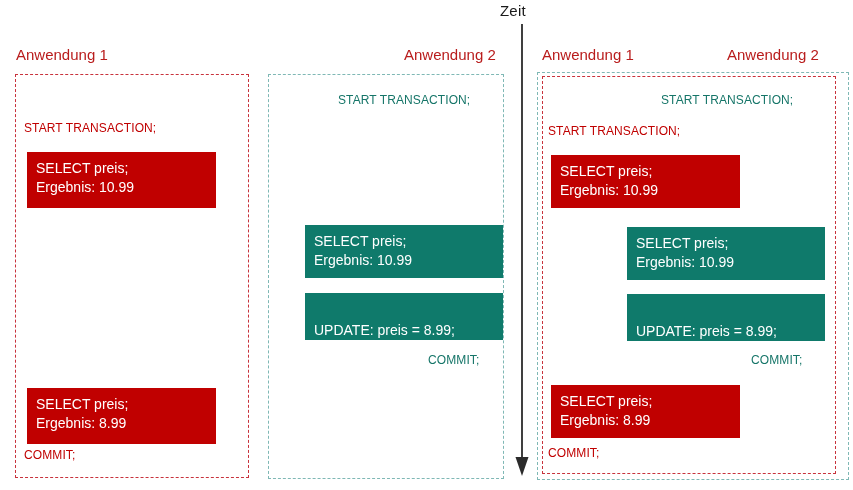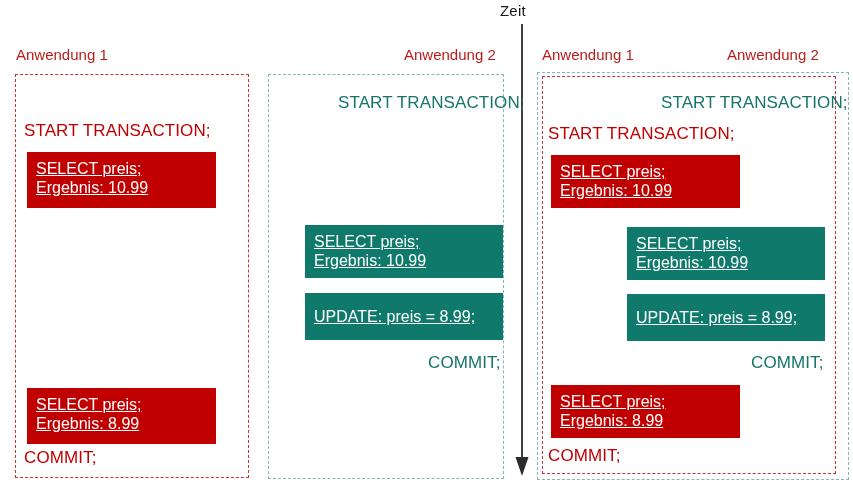--- a/index.html
+++ b/index.html
@@ -55,42 +55,41 @@
     position: absolute;
     font-size: 15px;
     white-space: nowrap;
   }
   .head-red  { color: #b91c1c; }
   .head-teal { color: #b91c1c; }
 
   
   .stmt {
     position: absolute;
-    font-size: 17px;
+    font-size: 12px;
     white-space: nowrap;
     letter-spacing: 0.1px;
   }
   .stmt-red  { color: #c00000; }
   .stmt-teal { color: #157568; }
 
   
   .opbox {
     position: absolute;
     box-sizing: border-box;
     color: #ffffff;
-    font-size: 16px;
+    font-size: 14px;
     line-height: 19px;
     padding: 7px 14px 7px 9px;
     white-space: nowrap;
-    text-decoration: underline;
   }
   .opbox-red  { background: #c00000; }
   .opbox-teal { background: #0f7a6b; }
   .opbox .ln { display: block; }
-  .opbox.single { display: flex; align-items: center; padding-top: 0; padding-bottom: 0; }
+  .opbox.single { display: flex; align-items: flex-end; padding-top: 0; padding-bottom: 0; }
 </style>
 </head>
 <body>
 
 <div id="stage">
 
   <div class="time-label">Zeit</div>
   <svg class="time-axis" viewBox="0 0 28 452" width="28" height="452">
     <line x1="14" y1="0" x2="14" y2="436" stroke="#2b2b2b" stroke-width="1.8"></line>
     <polygon points="14,452 7.5,433 20.5,433" fill="#2b2b2b"></polygon>

